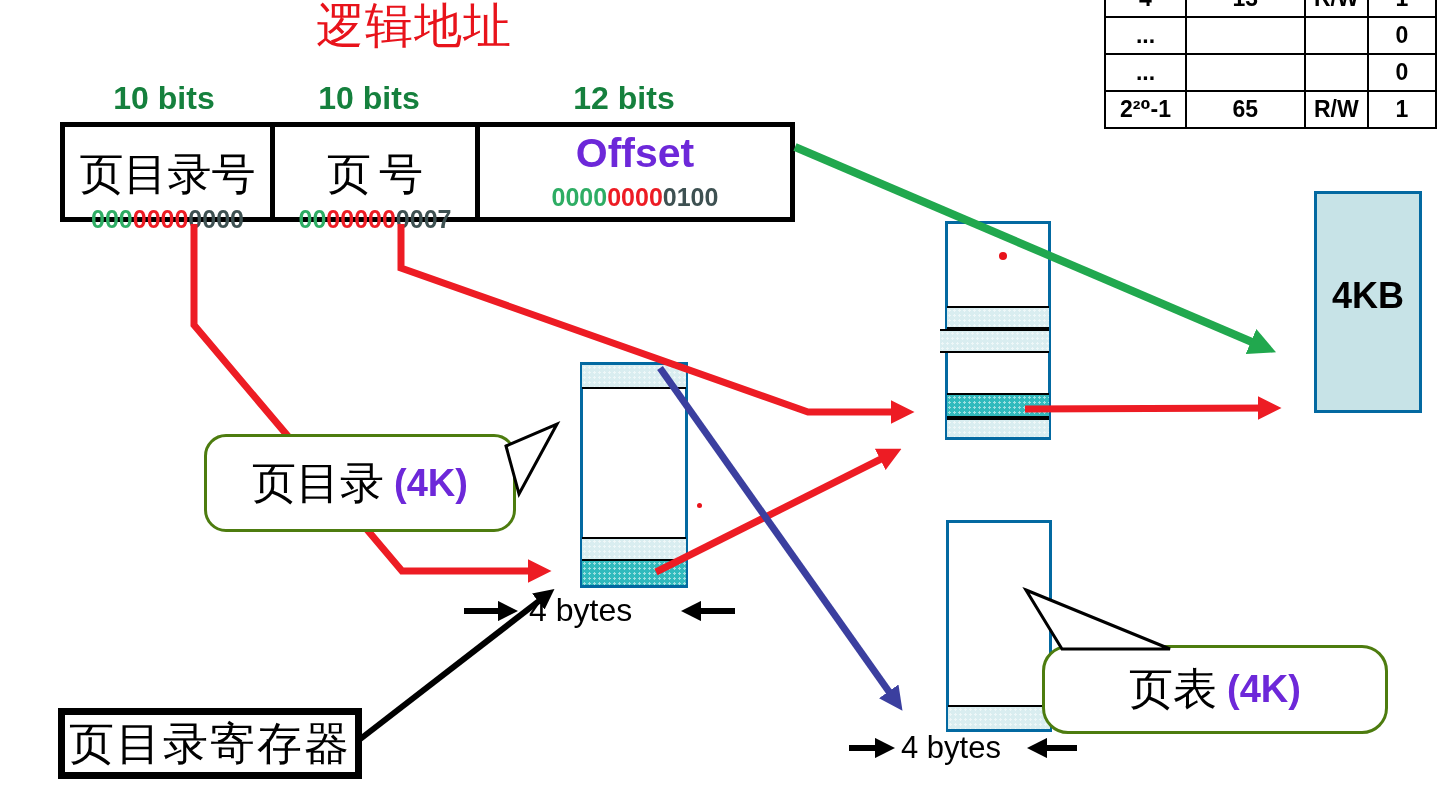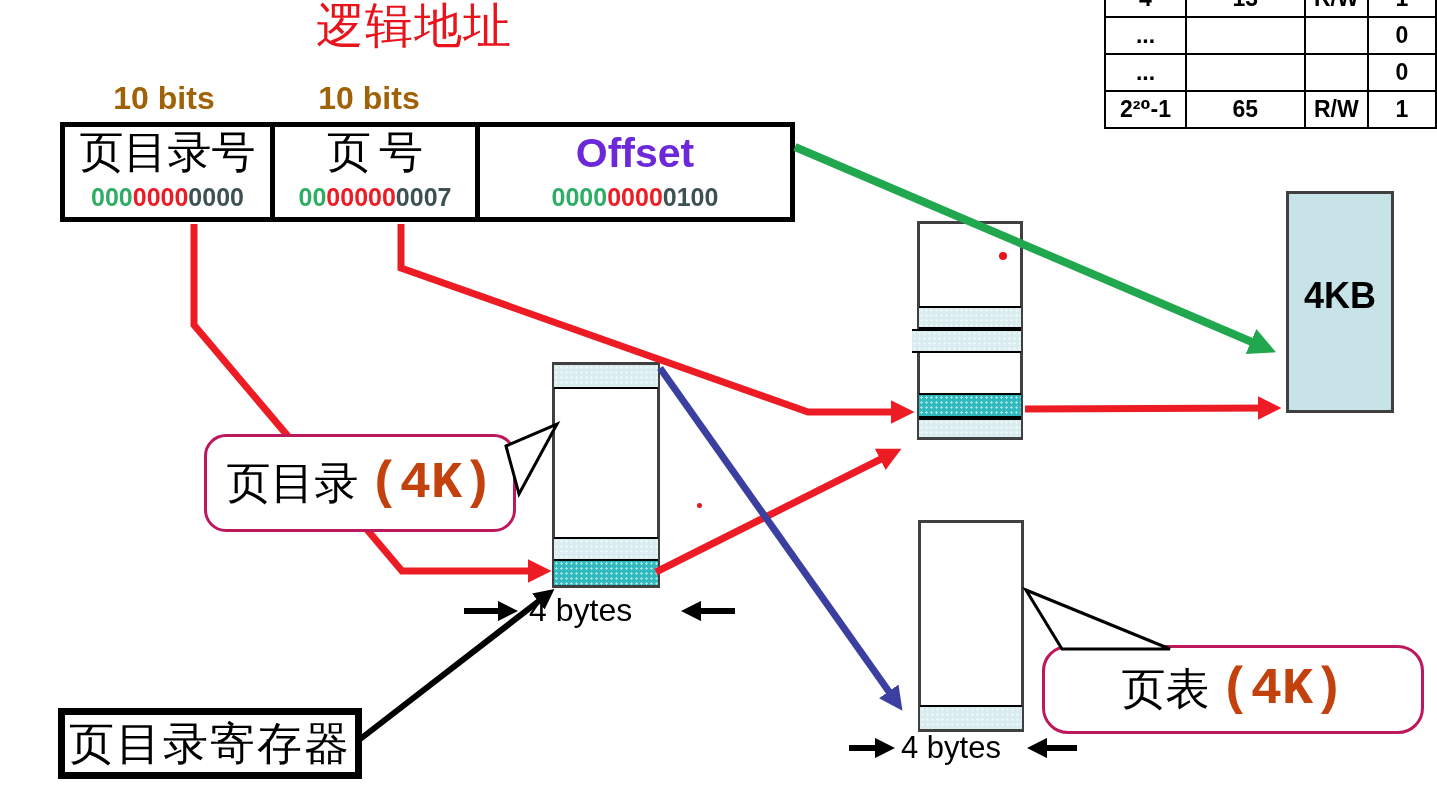--- a/index.html
+++ b/index.html
@@ -5,43 +5,43 @@
   html,body{margin:0;padding:0;background:#fff;}
   .canvas{position:relative;width:1437px;height:808px;background:#fff;overflow:hidden;
           font-family:"Liberation Sans","DejaVu Sans",sans-serif;}
   .abs{position:absolute;}
 
   
   .title{left:316px;top:0px;font-family:"Liberation Serif","DejaVu Serif",serif;
          font-weight:normal;font-size:48px;line-height:52px;color:#E8131B;letter-spacing:1px;}
 
   
-  .bits{font-weight:bold;font-size:32px;width:130px;text-align:center;color:#a16207;}
+  .bits{font-weight:bold;font-size:32px;width:130px;text-align:center;color:#15803d;}
   .b1{left:99px;top:80px;} .b2{left:304px;top:80px;} .b3{left:559px;top:80px;}
 
   
   .addr{left:60px;top:122px;width:735px;height:100px;border:5px solid #000;
         box-sizing:border-box;display:flex;background:#fff;z-index:10;}
   .cell{box-sizing:border-box;display:flex;flex-direction:column;align-items:center;padding-top:1px;}
   .c1{width:205px;} .c2{width:205px;border-left:5px solid #000;} .c3{flex:1;border-left:5px solid #000;}
-  .cname{font-family:"Liberation Serif","DejaVu Serif",serif;font-size:44px;line-height:50px;color:#000;white-space:nowrap;}
+  .cname{font-family:"Liberation Serif","DejaVu Serif",serif;font-size:44px;line-height:50px;color:#000;white-space:nowrap;margin-top:22px;}
   .c2 .cname{letter-spacing:8px;padding-left:8px;}
   .offset-name{font-family:"Liberation Sans","DejaVu Sans",sans-serif;font-weight:bold;font-size:41px;line-height:50px;color:#6d28d9;}
   .bin{font-weight:bold;font-size:25px;line-height:26px;margin-top:6px;white-space:nowrap;}
   .bg{color:#2EAD64;} .br{color:#ED1C24;} .bd{color:#3E5152;}
 
   
   .ptable{position:absolute;left:1104px;top:-21px;border-collapse:collapse;table-layout:fixed;z-index:10;background:#fff;}
   .ptable td{border:2px solid #000;height:35px;text-align:center;vertical-align:middle;
              font-weight:bold;font-size:23px;color:#000;padding:0;}
   .ptable .w1{width:80px;} .ptable .w2{width:120px;margin-top:29px;} .ptable .w3{width:62px;} .ptable .w4{width:68px;}
   .red-cell{color:#ED1C24;}
 
   
-  .box{position:absolute;border:3px solid #404040;background:#fff;box-sizing:border-box;z-index:10;}
+  .box{position:absolute;border:3px solid #0369a1;background:#fff;box-sizing:border-box;z-index:10;margin-left:28px;}
   #dirbox{left:552px;top:362px;width:108px;height:226px;}
   #pt1{left:917px;top:221px;width:106px;height:219px;}
   #pt2{left:918px;top:520px;width:106px;height:212px;}
   #kbbox{left:1286px;top:191px;width:108px;height:222px;background:#C7E3E7;
          display:flex;align-items:center;justify-content:center;padding-bottom:12px;}
   .kblabel{font-weight:bold;font-size:36px;color:#000;}
 
   .band{position:absolute;left:-1px;right:-1px;background:#D9EDF0;
         border-top:2px solid #000;border-bottom:2px solid #000;box-sizing:border-box;
         background-image:radial-gradient(circle,rgba(255,255,255,.55) 1px,transparent 1.4px);
@@ -64,39 +64,40 @@
   #regbox{left:58px;top:708px;width:304px;height:71px;border:7px solid #000;background:#fff;
           box-sizing:border-box;display:flex;align-items:center;justify-content:center;z-index:10;position:absolute;}
   #regbox .rtext{font-family:"Liberation Serif","DejaVu Serif",serif;font-size:45px;letter-spacing:2px;color:#000;white-space:nowrap;}
 
   
   .fbytes{font-weight:normal;color:#000;white-space:nowrap;z-index:10;}
   #fb1{left:529px;top:592px;font-size:32px;}
   #fb2{left:901px;top:730px;font-size:31px;}
 
   
-  .callout{position:absolute;border:3px solid #be185d;border-radius:22px;background:#fff;z-index:30;
+  .callout{position:absolute;border:3px solid #4d7c0f;border-radius:22px;background:#fff;z-index:30;
            box-sizing:border-box;display:flex;align-items:center;justify-content:center;gap:10px;}
   #co1{left:204px;top:434px;width:312px;height:98px;}
-  #co2{left:1042px;top:645px;width:382px;height:89px;border-radius:26px;}
+  #co2{left:1042px;top:645px;width:346px;height:89px;border-radius:26px;}
   .co-zh{font-family:"Liberation Serif","DejaVu Serif",serif;font-size:44px;color:#000;white-space:nowrap;}
-  .co-sz{font-weight:bold;font-size:52px;color:#c2410c;white-space:nowrap;font-family:Liberation Mono, monospace;}
+  .co-sz{font-weight:bold;font-size:38px;color:#6d28d9;white-space:nowrap;}
 
   svg.lines{position:absolute;left:0;top:0;z-index:20;pointer-events:none;}
   svg.tails{position:absolute;left:0;top:0;z-index:40;pointer-events:none;}
 </style>
 </head>
 <body>
 
 <div class="canvas">
 
   <div class="abs title">逻辑地址</div>
 
   <div class="abs bits b1">10 bits</div>
   <div class="abs bits b2">10 bits</div>
+  <div class="abs bits b3">12 bits</div>
 
   <div class="abs addr">
     <div class="cell c1">
       <div class="cname">页目录号</div>
       <div class="bin"><span class="bg">000</span><span class="br">0000</span><span class="bd">0000</span></div>
     </div>
     <div class="cell c2">
       <div class="cname">页号</div>
       <div class="bin"><span class="bg">00</span><span class="br">00000</span><span class="bd">0007</span></div>
     </div>

